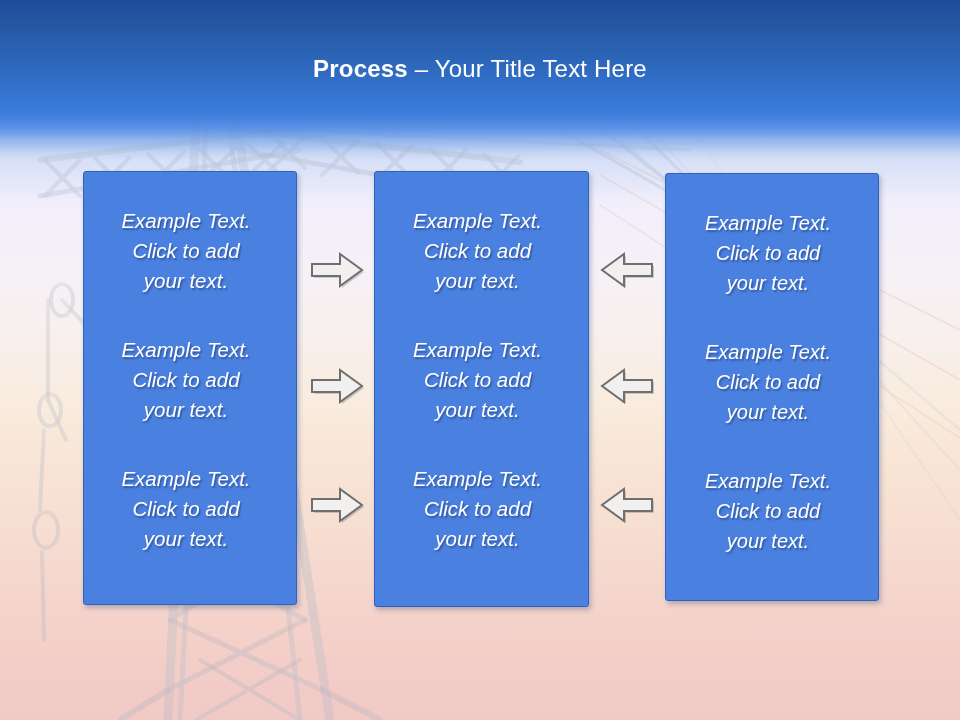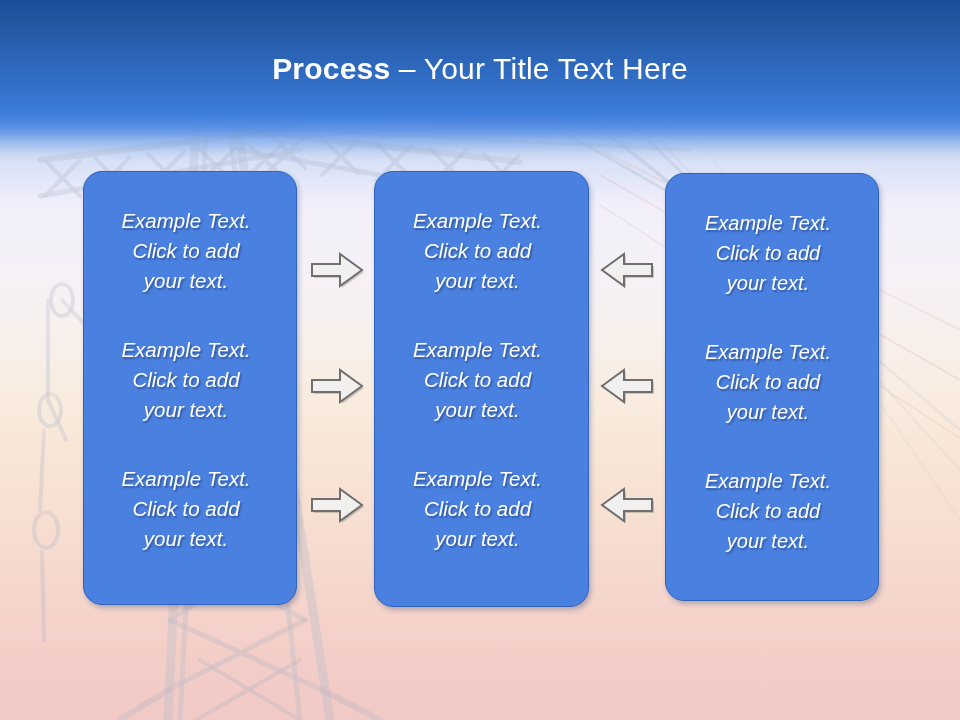--- a/index.html
+++ b/index.html
@@ -65,33 +65,33 @@
       rgba(110,160,233,0.34) 140px,
       rgba(150,188,238,0.0) 152px);
   }
   .banner-title {
     position: absolute;
     left: 0;
     top: 48px;
     width: 960px;
     text-align: center;
     color: #ffffff;
-    font-size: 30px;
+    font-size: 24px;
     line-height: 42px;
     letter-spacing: 0.2px;
     white-space: nowrap;
   }
   .banner-title .t-bold { font-weight: bold; }
   .banner-title .t-light { font-weight: normal; }
 
   
   .col {
     position: absolute;
     box-sizing: border-box;
-    border-radius: 19px;
+    border-radius: 3px;
     border: 1.6px solid #2f63ba;
     background: #4a80e0;
     box-shadow: 2px 3px 5px rgba(40, 60, 110, 0.30);
     display: flex;
     flex-direction: column;
     justify-content: flex-start;
     padding: 34px 10px 10px 2px;
   }
   .col-1 { left: 83px;  top: 171px; width: 214px; height: 434px; }
   .col-2 { left: 374px; top: 171px; width: 215px; height: 436px; }

